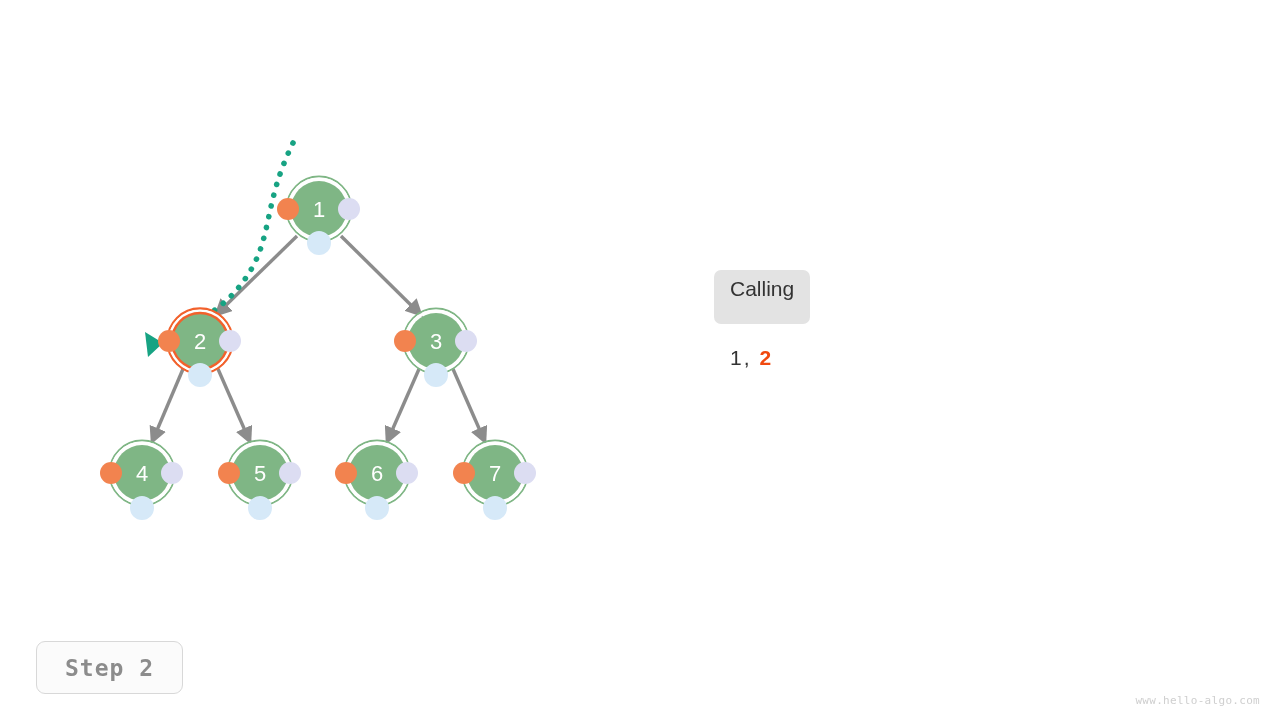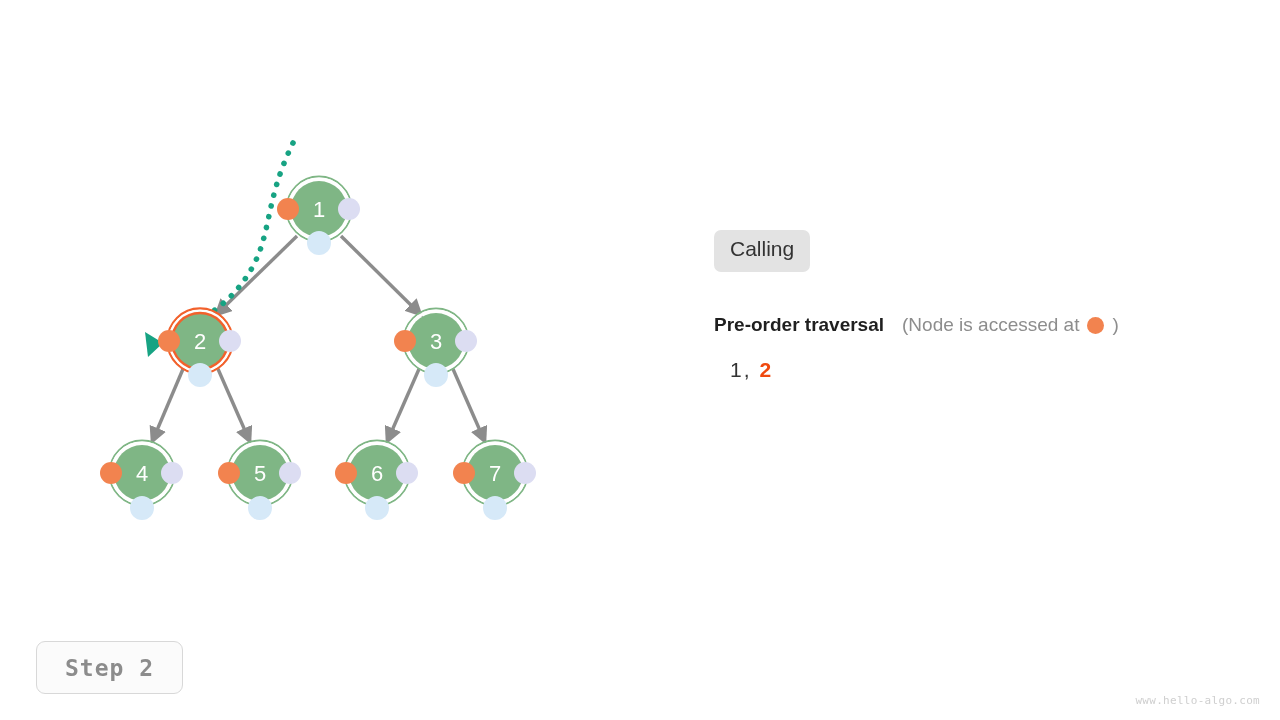--- a/index.html
+++ b/index.html
@@ -30,23 +30,24 @@
     position: absolute;
     left: 714px;
     top: 230px;
     width: 540px;
   }
 
   .state-badge {
     display: inline-block;
     font-size: 21px;
     color: #333333;
-    padding: 6px 16px 10px 16px;
+    padding: 6px 16px 22px 16px;
     border-radius: 7px;
     line-height: 1.25;
+    margin-top: 40px;
   }
   .state-badge.active {
     background: #e3e3e3;
   }
   .state-list {
     margin: 0;
     padding: 0;
   }
   .state-row { margin-bottom: 4px; }
 
@@ -225,28 +226,20 @@
 </svg>
 
 <div id="info-panel">
 
   <div class="state-list">
     <div class="state-row">
       <span class="state-badge active">Calling</span>
     </div>
   </div>
 
-  <div class="traversal-heading">
-    <span class="traversal-title">Pre-order traversal</span>
-    <span class="traversal-note">
-      <span>(Node is accessed at</span>
-      <span class="note-dot"></span>
-      <span class="note-paren-close">)</span>
-    </span>
-  </div>
 
   <div class="sequence">
     <span class="seq-item">1</span>
     <span class="seq-comma">,</span>
     <span class="seq-item current">2</span>
   </div>
 
 </div>
 
 <div id="step-chip">Step 2</div>

